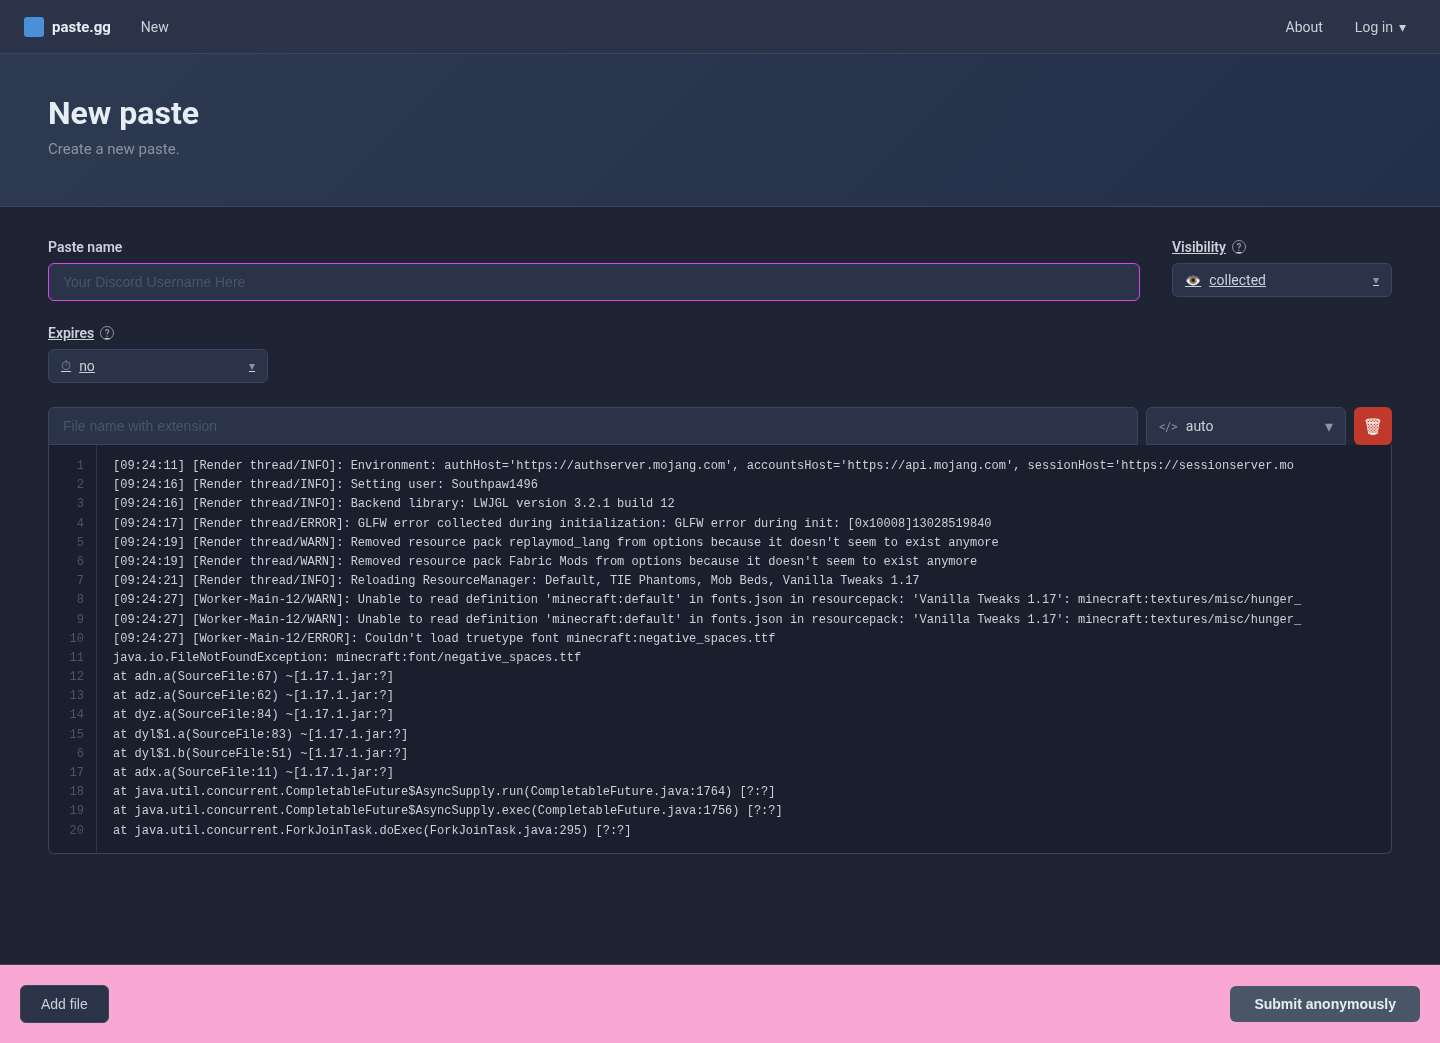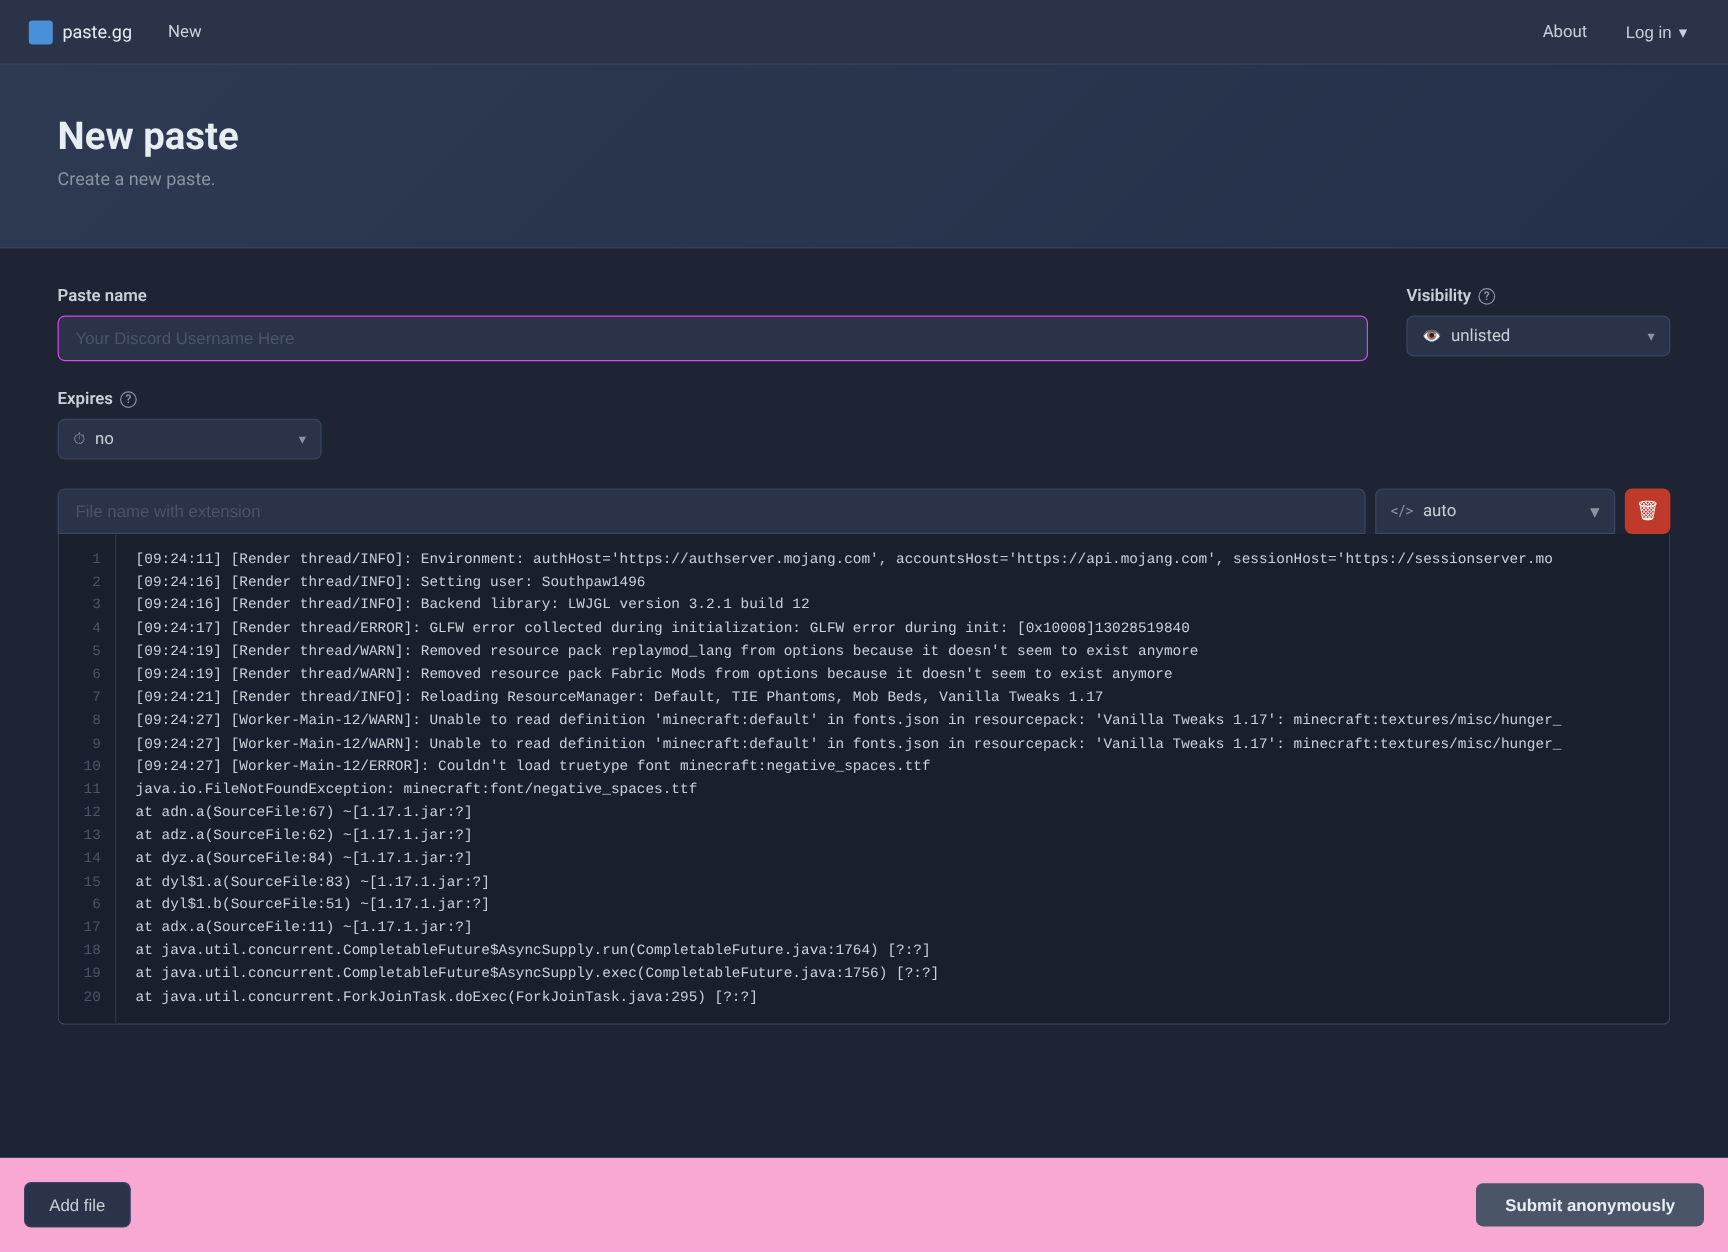--- a/index.html
+++ b/index.html
@@ -17,21 +17,21 @@
       align-items: center;
       padding: 0 24px;
       height: 54px;
       border-bottom: 1px solid #3a4560;
     }
     .navbar-brand {
       display: flex;
       align-items: center;
       gap: 8px;
       color: #e6edf3;
-      font-weight: 400;
+      font-weight: 700;
       font-size: 15px;
       text-decoration: none;
     }
     .brand-icon {
       width: 20px;
       height: 20px;
       background: #4a90d9;
       border-radius: 3px;
       display: inline-block;
     }
@@ -283,21 +283,21 @@
       cursor: pointer;
     }
 
     .two-col {
       display: flex;
       gap: 32px;
       align-items: flex-start;
       margin-bottom: 24px;
     }
     .col-left { flex: 1; }
-    .col-right { width: 220px; flex: none; }
+    .col-right { width: 220px; flex: none; text-decoration: underline; }
   </style>
 </head>
 <body>
 
 <nav class="navbar">
   <a class="navbar-brand" href="#">
     <span class="brand-icon"></span>
     <span>paste.gg</span>
   </a>
   <div class="navbar-links">
@@ -326,21 +326,21 @@
       </div>
       <input class="form-input" type="text" placeholder="Your Discord Username Here" style="">
     </div>
     <div class="col-right">
       <div class="form-label">
         <span>Visibility</span>
         <span class="help-icon">?</span>
       </div>
       <div class="select-wrapper">
         <span class="select-icon">👁️</span>
-        <span class="select-text">unlisted</span>
+        <span class="select-text">collected</span>
         <span class="select-chevron">▾</span>
       </div>
     </div>
   </div>
 
   <div class="two-col">
     <div class="col-right">
       <div class="form-label">
         <span>Expires</span>
         <span class="help-icon">?</span>

